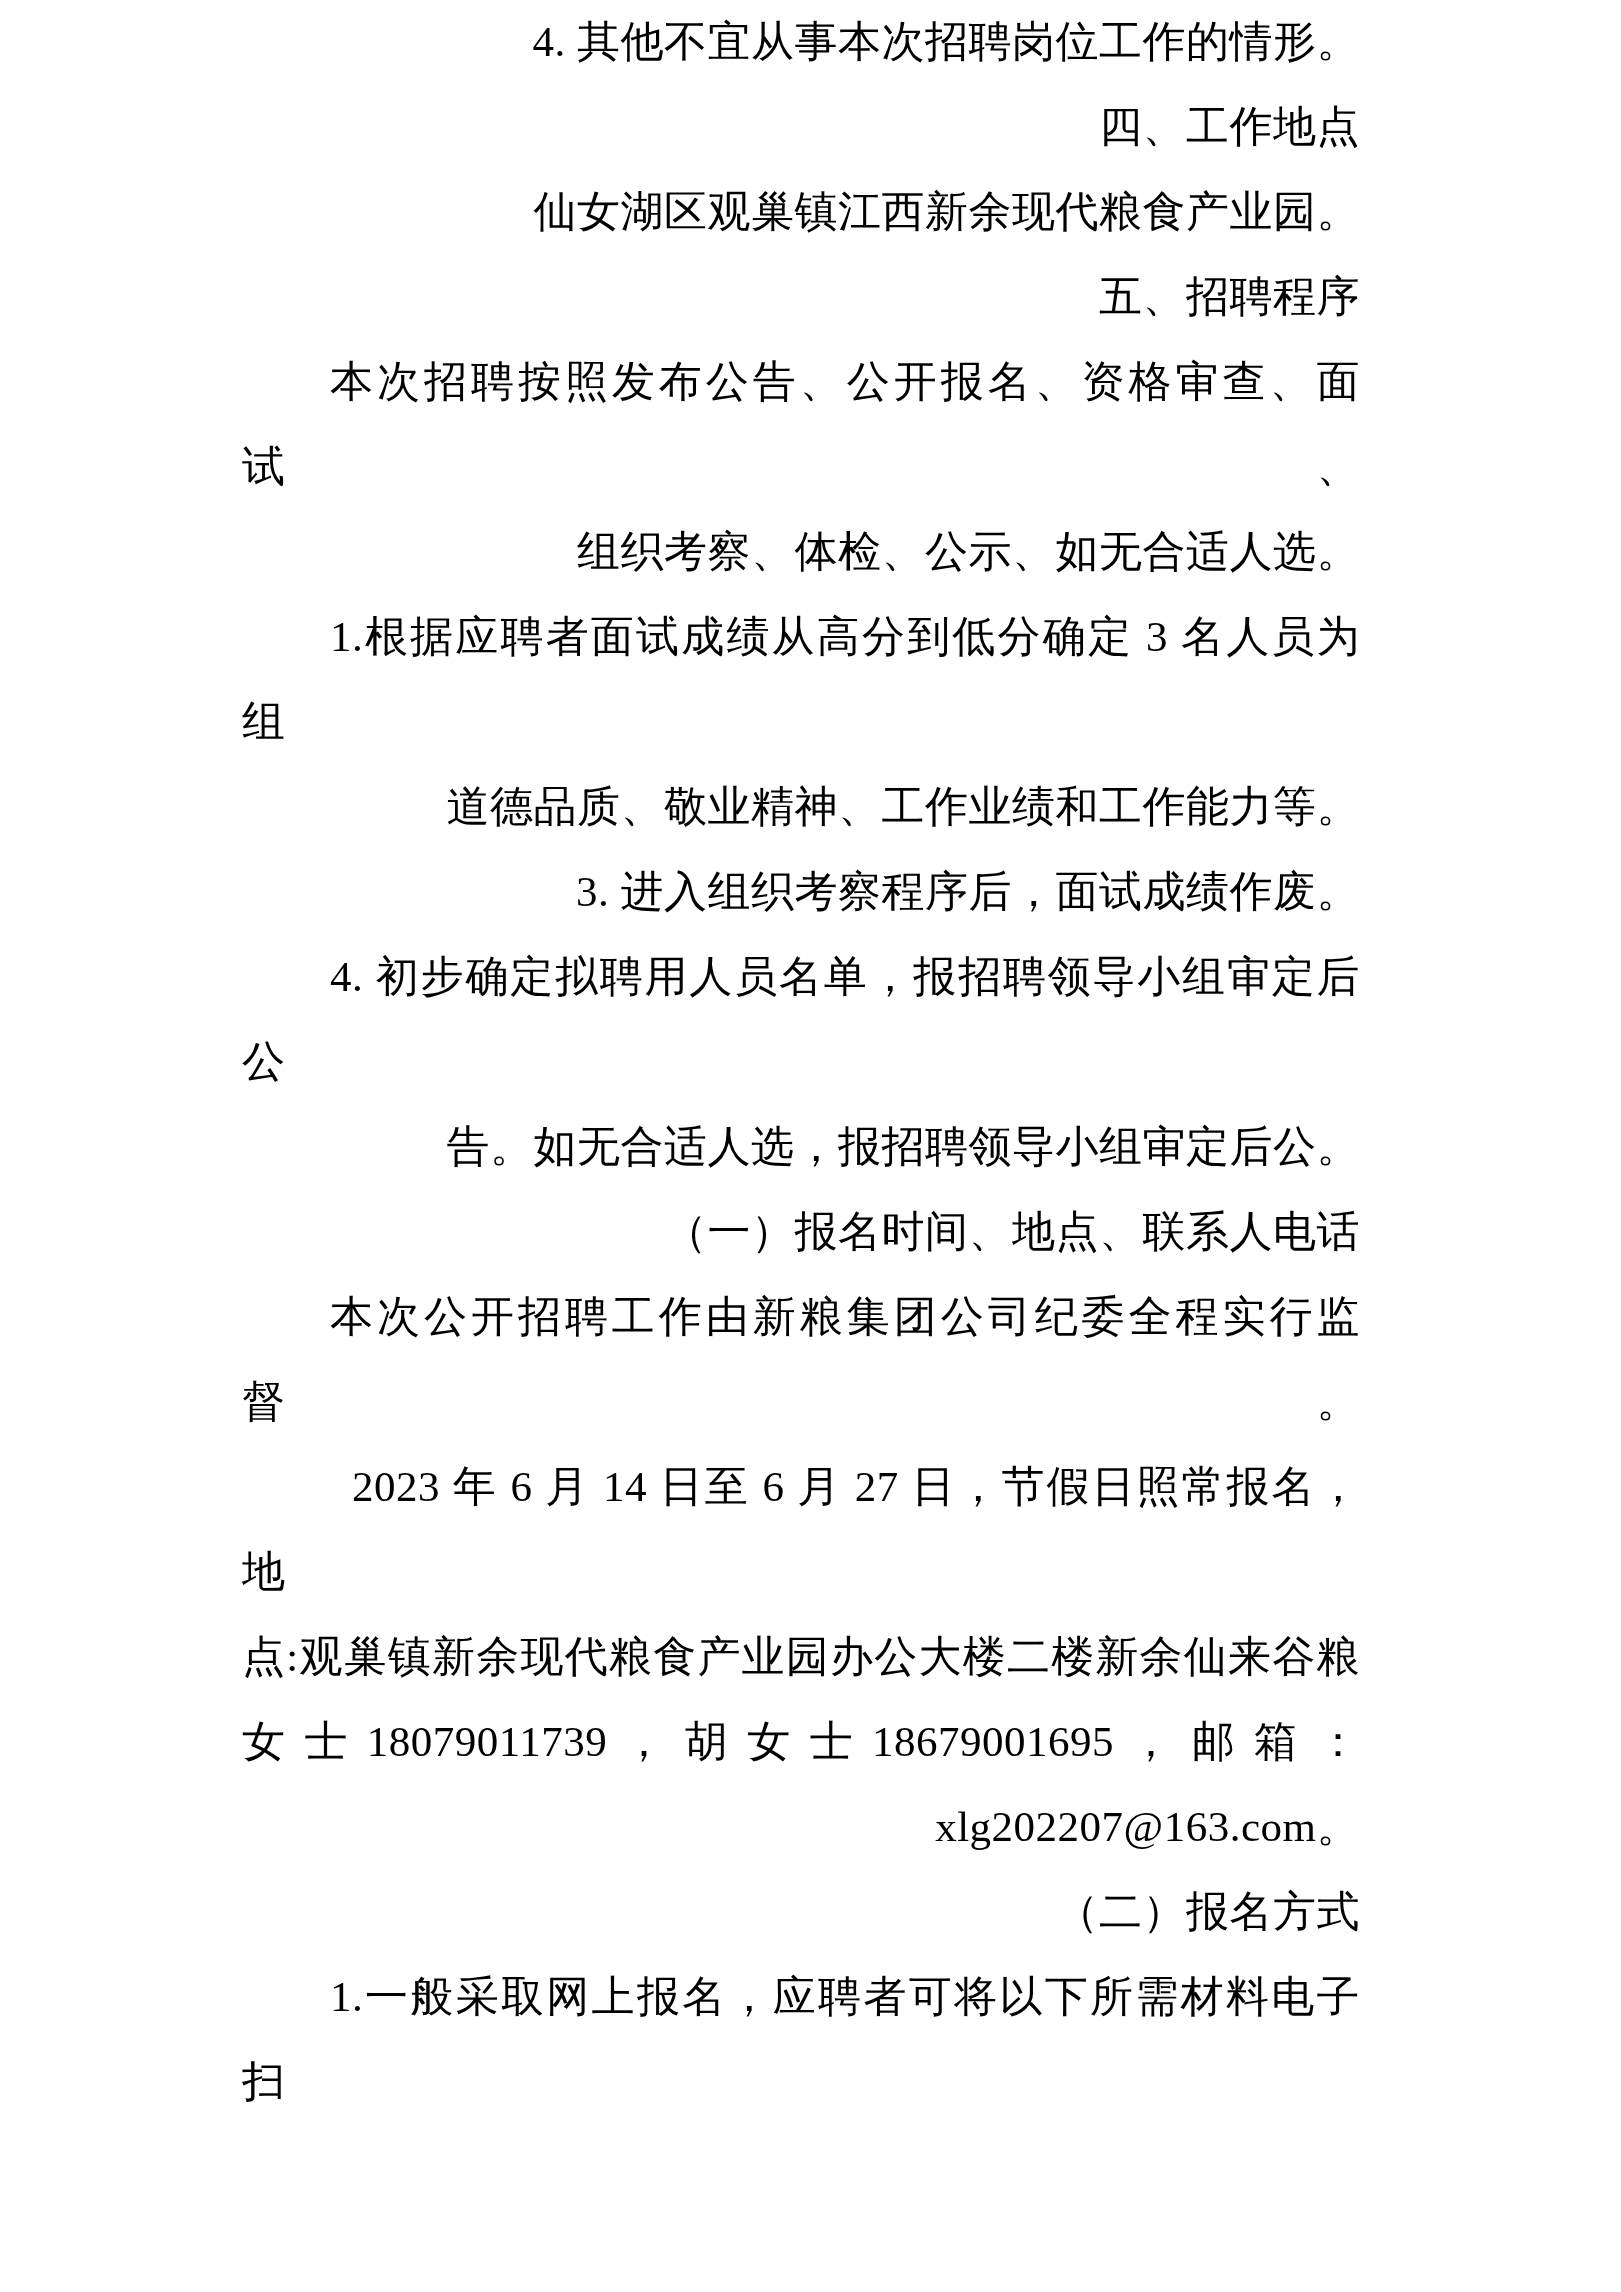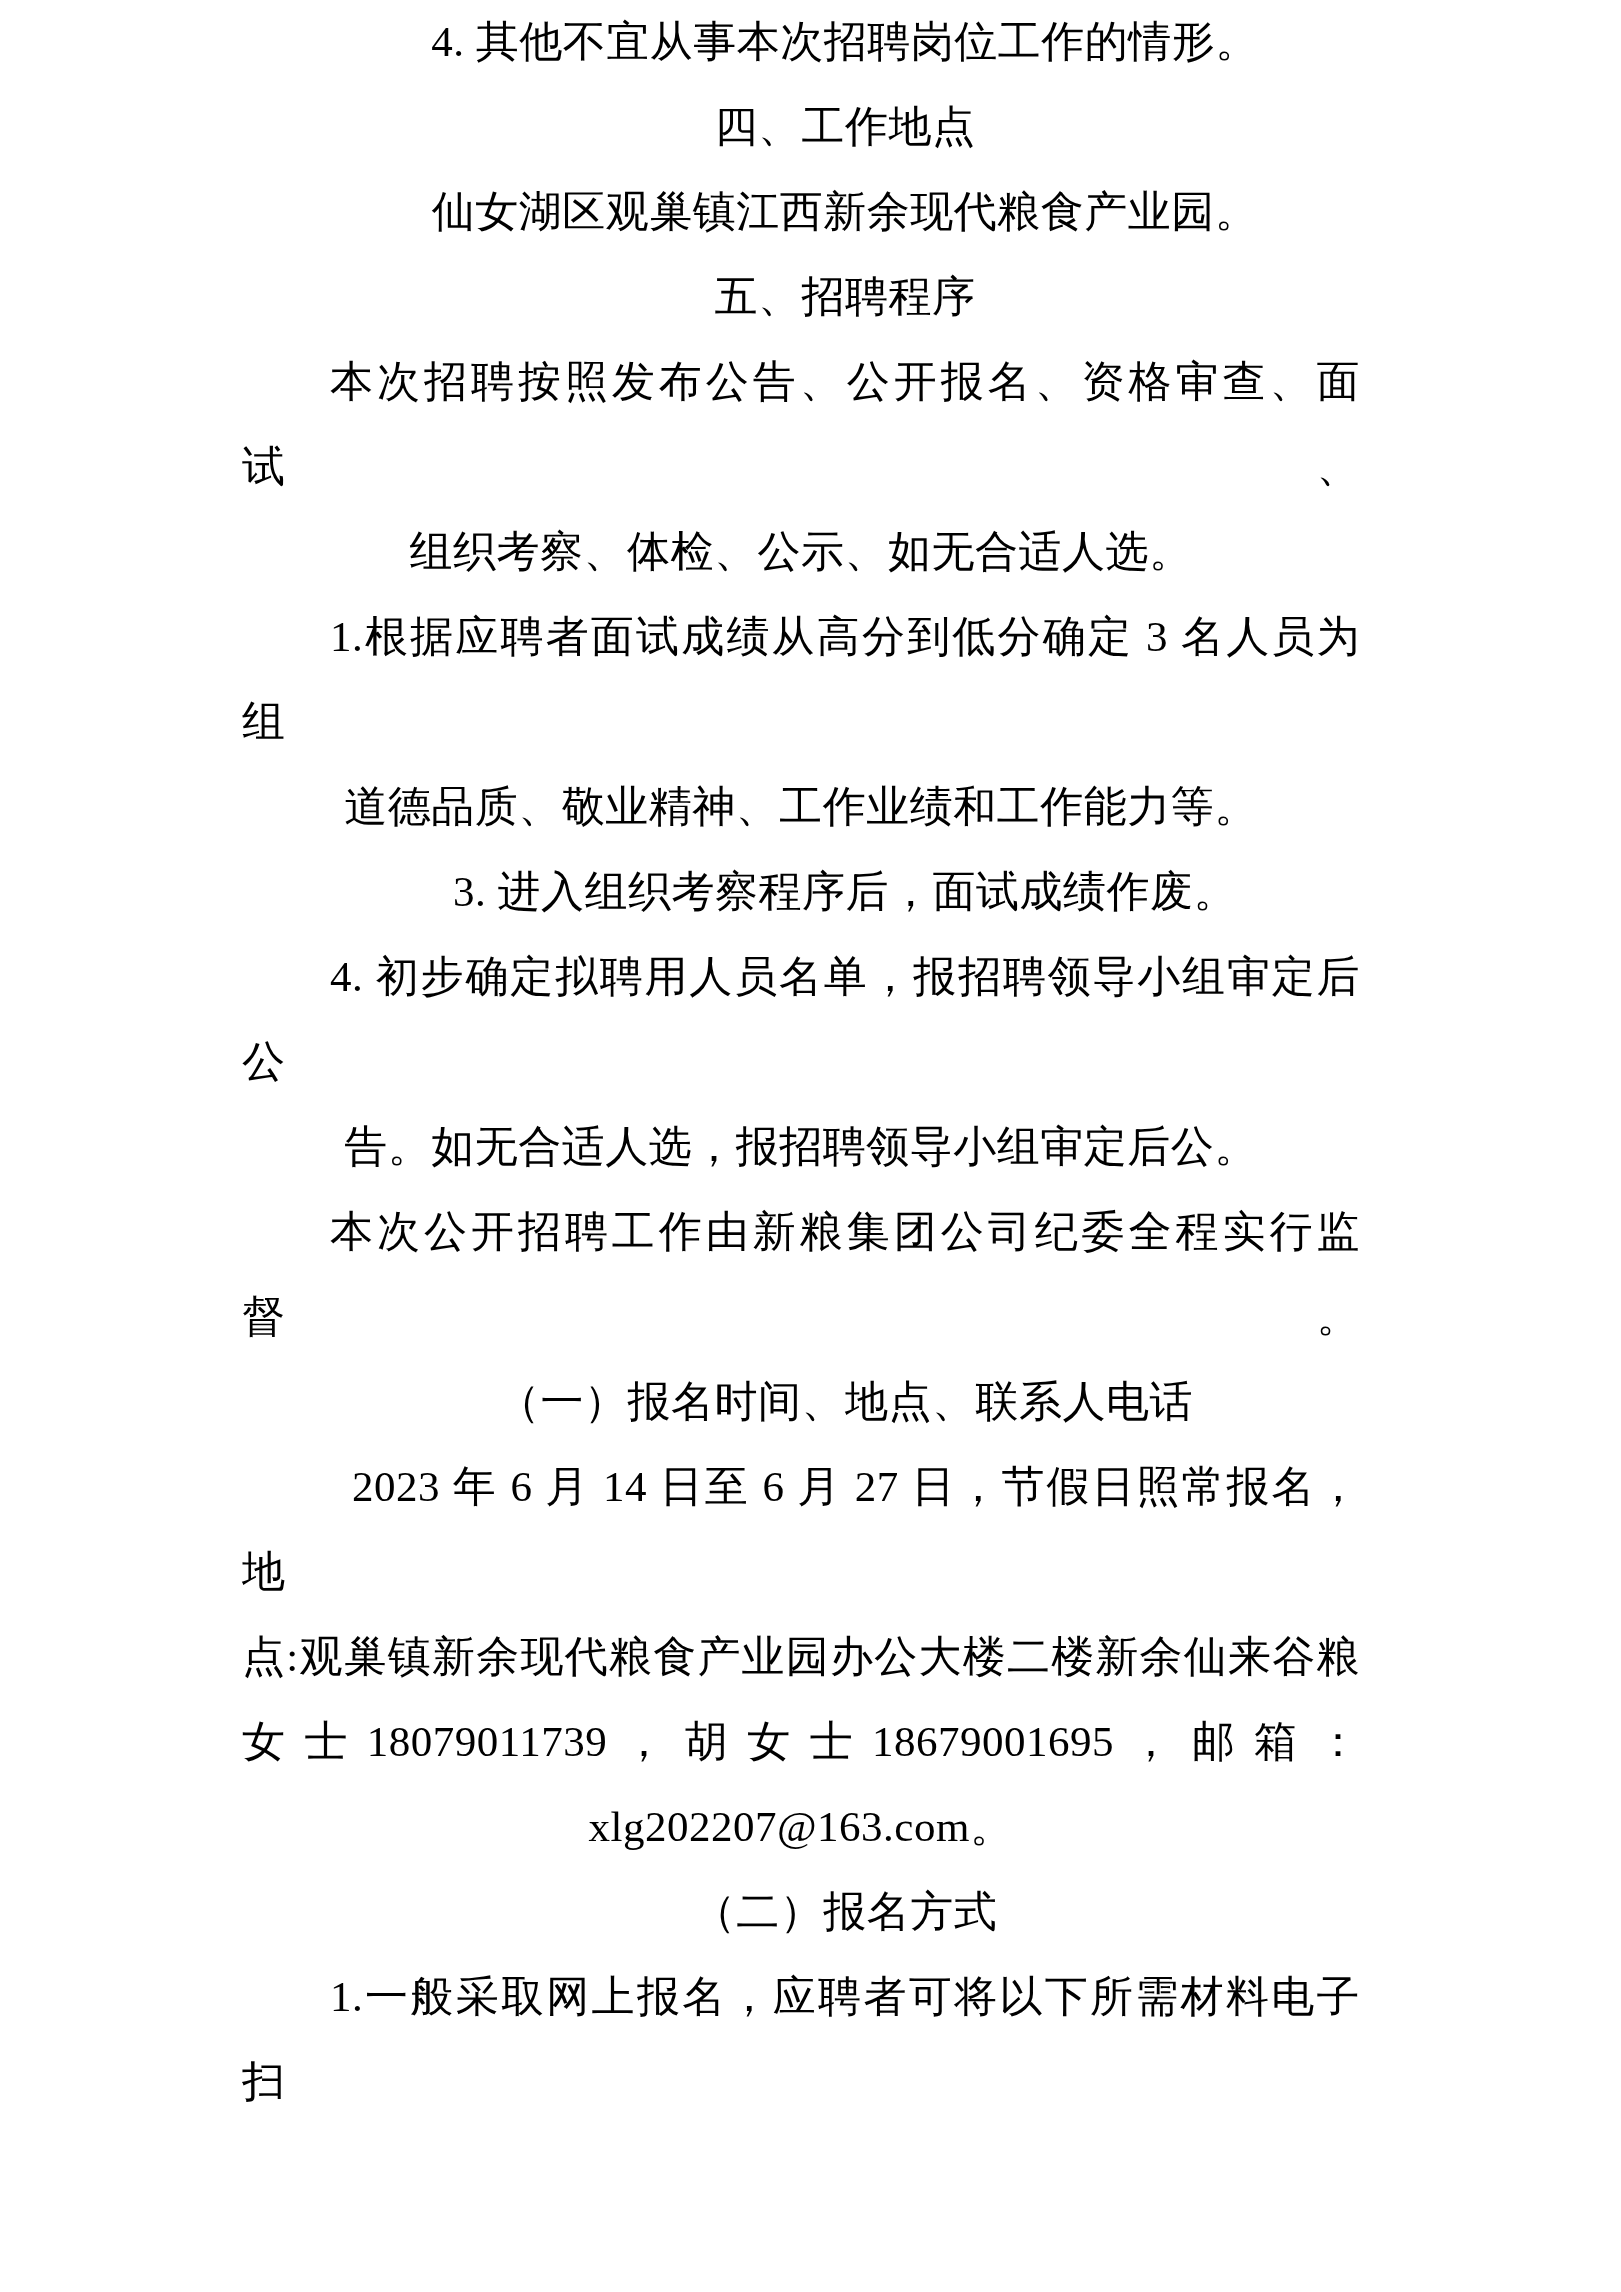--- a/index.html
+++ b/index.html
@@ -19,21 +19,21 @@
   .text-block {
     position: absolute;
     left: 242px;
     top: -1px;
     width: 1118px;
   }
   .line {
     font-size: 43px;
     line-height: 85px;
     letter-spacing: 0.5px;
-    text-align: center;
+    text-align: right;
     min-height: 85px;
   }
   
   .ind  { text-indent: 88px; }
   
   .ind2 { text-indent: 110px; }
   
   .fill {
     text-align: justify;
     text-align-last: justify;
@@ -49,22 +49,22 @@
     <div class="line ind">四、工作地点</div>
     <div class="line ind">仙女湖区观巢镇江西新余现代粮食产业园。</div>
     <div class="line ind">五、招聘程序</div>
     <div class="line ind fill">本次招聘按照发布公告、公开报名、资格审查、面试、</div>
     <div class="line">组织考察、体检、公示、如无合适人选。</div>
     <div class="line ind fill">1.根据应聘者面试成绩从高分到低分确定 3 名人员为组</div>
     <div class="line">道德品质、敬业精神、工作业绩和工作能力等。</div>
     <div class="line ind">3. 进入组织考察程序后，面试成绩作废。</div>
     <div class="line ind fill">4. 初步确定拟聘用人员名单，报招聘领导小组审定后公</div>
     <div class="line">告。如无合适人选，报招聘领导小组审定后公。</div>
+    <div class="line ind">（一）报名时间、地点、联系人电话</div>
     <div class="line ind fill">本次公开招聘工作由新粮集团公司纪委全程实行监督。</div>
-    <div class="line ind">（一）报名时间、地点、联系人电话</div>
     <div class="line ind2 fill">2023 年 6 月 14 日至 6 月 27 日，节假日照常报名，地</div>
     <div class="line fill">点:观巢镇新余现代粮食产业园办公大楼二楼新余仙来谷粮</div>
     <div class="line fill">女 士 18079011739 ， 胡 女 士 18679001695 ， 邮 箱 ：</div>
     <div class="line">xlg202207@163.com。</div>
     <div class="line ind">（二）报名方式</div>
     <div class="line ind fill">1.一般采取网上报名，应聘者可将以下所需材料电子扫</div>
 
   </div>
 </div>
 

